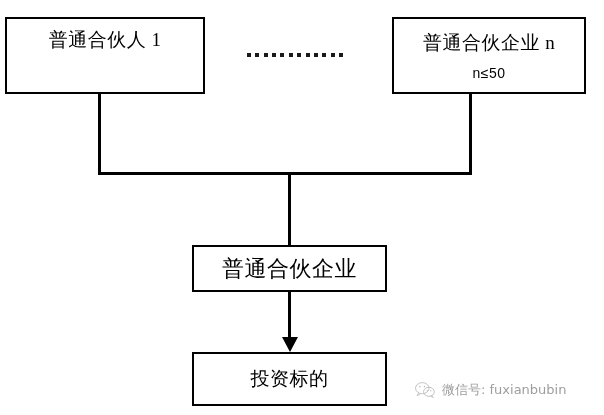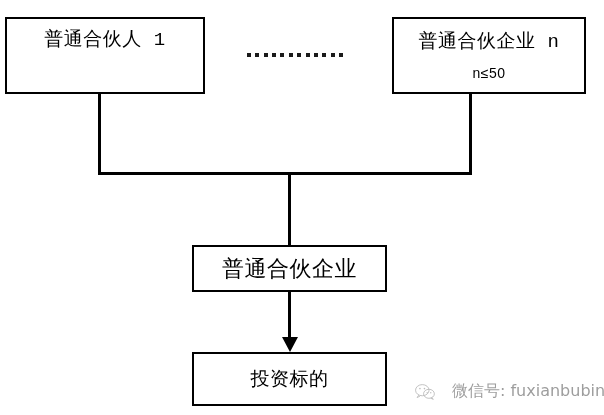--- a/index.html
+++ b/index.html
@@ -21,21 +21,21 @@
     position: absolute;
     box-sizing: border-box;
     border: 2px solid #000000;
     background: #ffffff;
     text-align: center;
     color: #000000;
   }
   .node-label {
     display: block;
     white-space: nowrap;
-    font-family: Liberation Mono, monospace;
+    font-family: Liberation Serif, serif;
     letter-spacing: 0.5px;
   }
   
   #node-partner-1 {
     left: 5px;
     top: 17px;
     width: 200px;
     height: 77px;
     padding-top: 8px;
   }
@@ -141,24 +141,23 @@
     left: 414px;
     top: 381px;
     display: flex;
     align-items: center;
     gap: 6px;
     color: #9a9a9a;
     opacity: 0.85;
   }
   #watermark .wm-text {
     font-family: "DejaVu Sans", "Liberation Sans", sans-serif;
-    font-size: 16px;
+    font-size: 13px;
     white-space: nowrap;
     color: #8d8d8d;
-    margin-left: 10px;
   }
   #wechat-icon {
     width: 22px;
     height: 18px;
     display: block;
   }
 </style>
 </head>
 <body>
 

